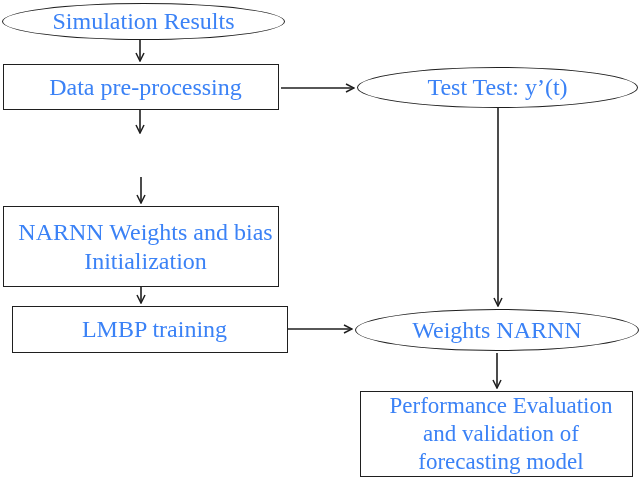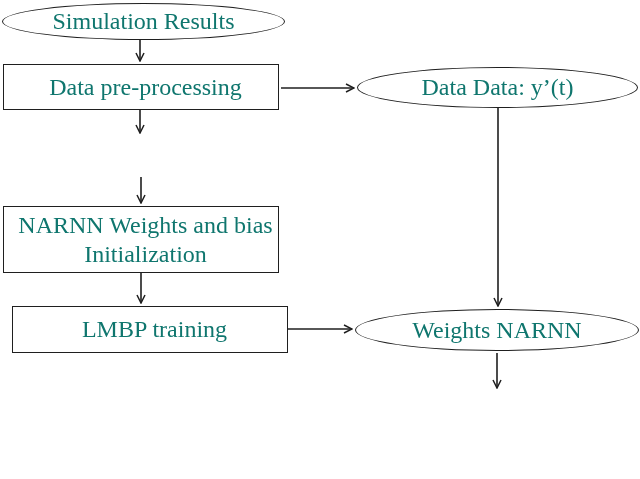--- a/index.html
+++ b/index.html
@@ -6,21 +6,21 @@
     margin: 0;
     padding: 0;
     background: #ffffff;
   }
   .figure {
     position: relative;
     width: 640px;
     height: 479px;
     background: #ffffff;
     font-family: "Liberation Serif", "DejaVu Serif", serif;
-    color: #0f766e;
+    color: #3b82f6;
     overflow: hidden;
   }
   .node {
     position: absolute;
     box-sizing: border-box;
     border: 1.6px solid #1f1f1f;
     background: #ffffff;
     display: flex;
     align-items: center;
     justify-content: center;
@@ -29,21 +29,21 @@
     line-height: 1.2;
     white-space: pre-line;
   }
   .ellipse { border-radius: 50%; }
   .rect { border-radius: 0; padding-left: 9px; }
 
   
   .n-simulation { left: 2px;   top: 3px;   width: 283px; height: 37px; }
   .n-datapre    { left: 3px;   top: 64px;  width: 276px; height: 46px; }
   .n-training   { left: 1px;   top: 136px; width: 284px; height: 41px; }
-  .n-narnninit  { left: 3px;   top: 206px; width: 276px; height: 67px; }
+  .n-narnninit  { left: 3px;   top: 206px; width: 276px; height: 81px; }
   .n-lmbp       { left: 12px;   top: 306px; width: 276px; height: 47px; }
 
   
   .n-testdata   { left: 357px; top: 67px;  width: 281px; height: 41px; }
   .n-trained    { left: 355px; top: 309px; width: 284px; height: 42px; }
   .n-perf       { left: 360px; top: 391px; width: 273px; height: 86px; font-size: 23px; line-height: 1.22; }
 
   .edges {
     position: absolute;
     left: 0; top: 0;
@@ -77,18 +77,21 @@
   <div class="node ellipse n-simulation">Simulation Results</div>
 
   <div class="node rect n-datapre">Data pre-processing</div>
 
 
   <div class="node rect n-narnninit">NARNN Weights and bias
 Initialization</div>
 
   <div class="node rect n-lmbp">LMBP training</div>
 
-  <div class="node ellipse n-testdata">Data Data: y’(t)</div>
+  <div class="node ellipse n-testdata">Test Test: y’(t)</div>
 
   <div class="node ellipse n-trained">Weights NARNN</div>
 
+  <div class="node rect n-perf">Performance Evaluation
+and validation of
+forecasting model</div>
 
 </div>
 
 </body></html>

